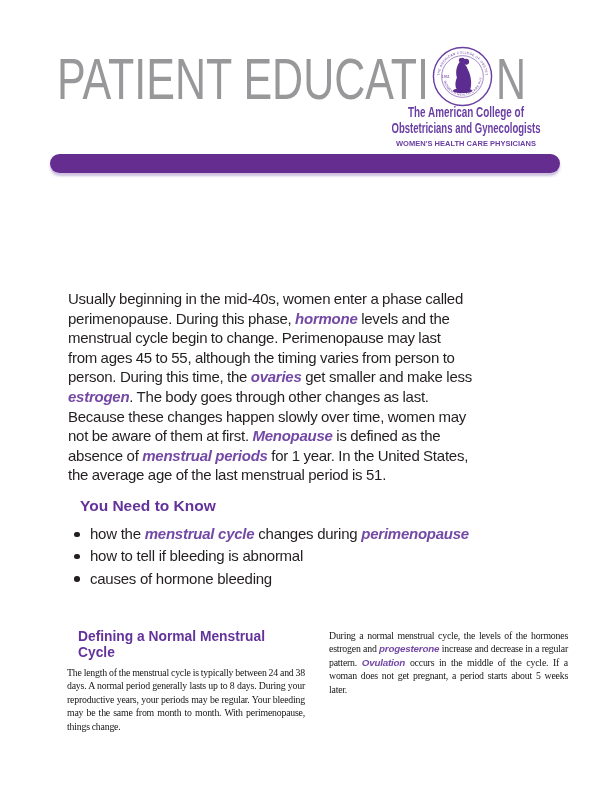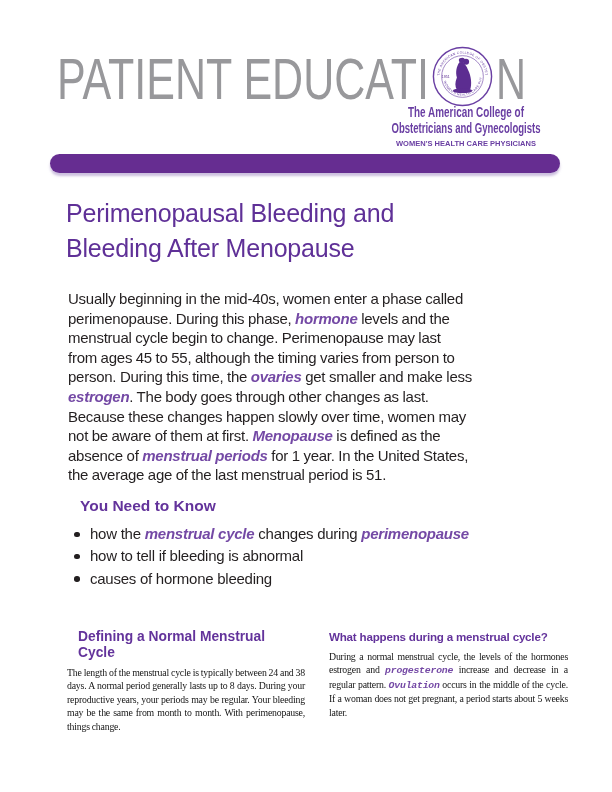--- a/index.html
+++ b/index.html
@@ -57,21 +57,21 @@
   .col-left .col-heading{
     margin:0 0 5px 11px;font-size:13.8px;line-height:16px;font-weight:bold;color:#63339b;
   }
   .col-right .col-heading{
     margin:0 0 5px 0;font-size:11.6px;line-height:16px;font-weight:bold;color:#63339b;letter-spacing:-0.2px;
   }
   .col-body{
     margin:0;font-family:"Liberation Serif",serif;font-size:9.8px;line-height:13.4px;
     color:#141414;text-align:justify;letter-spacing:-0.2px;word-spacing:-0.3px;
   }
-  .col-body .term{font-family:Liberation Mono, monospace;}
+  .col-body .term{font-family:Liberation Sans, sans-serif;}
 </style>
 </head>
 <body>
 
 <div class="page">
 
   <svg class="wordmark-left" width="376" height="52" viewBox="0 0 376 52">
     <text x="0" y="47" font-size="58" textLength="372" lengthAdjust="spacingAndGlyphs">PATIENT EDUCATI</text>
   </svg>
 
@@ -103,22 +103,20 @@
   </svg>
 
   <svg class="org-block" width="182" height="48" viewBox="0 0 182 48">
     <text x="88" y="13" text-anchor="middle" font-size="14.2" textLength="116" lengthAdjust="spacingAndGlyphs">The American College of</text>
     <text x="88" y="28.5" text-anchor="middle" font-size="14.2" textLength="149" lengthAdjust="spacingAndGlyphs">Obstetricians and Gynecologists</text>
     <text x="88" y="42" text-anchor="middle" font-size="7.4" textLength="140" lengthAdjust="spacingAndGlyphs">WOMEN'S HEALTH CARE PHYSICIANS</text>
   </svg>
 
   <div class="rule-bar"></div>
 
-  <h1 class="doc-title">Perimenopausal Bleeding and
-Bleeding After Menopause</h1>
 
   <p class="intro"><span>Usually beginning in the mid-40s, women enter a phase called
 perimenopause. During this phase, </span><span class="term">hormone</span><span> levels and the
 menstrual cycle begin to change. Perimenopause may last
 from ages 45 to 55, although the timing varies from person to
 person. During this time, the </span><span class="term">ovaries</span><span> get smaller and make less
 </span><span class="term">estrogen</span><span>. The body goes through other changes as last.
 Because these changes happen slowly over time, women may
 not be aware of them at first. </span><span class="term">Menopause</span><span> is defined as the
 absence of </span><span class="term">menstrual periods</span><span> for 1 year. In the United States,
@@ -130,17 +128,16 @@
     <li><span>how to tell if bleeding is abnormal</span></li>
     <li><span>causes of hormone bleeding</span></li>
   </ul>
 
   <div class="col col-left">
     <h3 class="col-heading">Defining a Normal Menstrual Cycle</h3>
     <p class="col-body">The length of the menstrual cycle is typically between 24 and 38 days. A normal period generally lasts up to 8 days. During your reproductive years, your periods may be regular. Your bleeding may be the same from month to month. With perimenopause, things change.</p>
   </div>
 
   <div class="col col-right">
-    <h3 class="col-heading">What happens during a menstrual cycle?</h3>
     <p class="col-body"><span>During a normal menstrual cycle, the levels of the hormones estrogen and </span><span class="term">progesterone</span><span> increase and decrease in a regular pattern. </span><span class="term">Ovulation</span><span> occurs in the middle of the cycle. If a woman does not get pregnant, a period starts about 5 weeks later.</span></p>
   </div>
 
 </div>
 
 </body></html>

